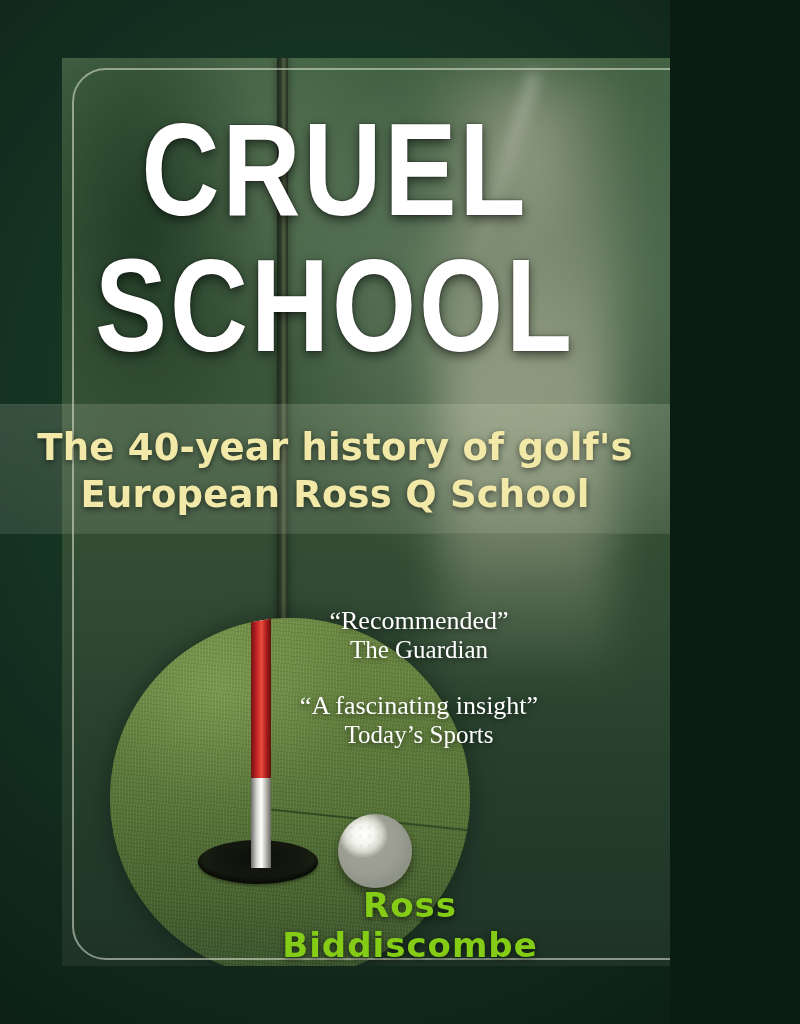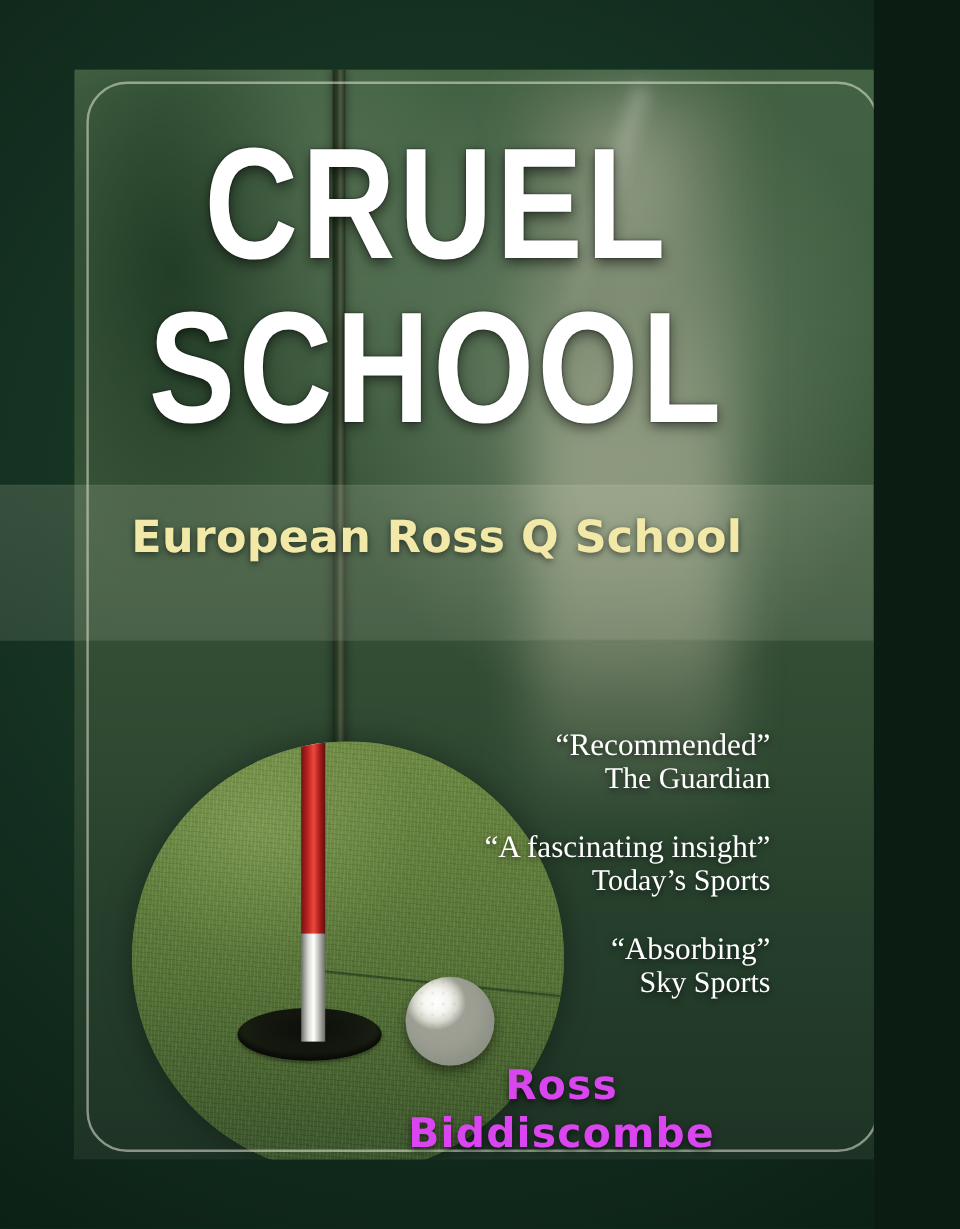--- a/index.html
+++ b/index.html
@@ -9,21 +9,21 @@
   }
   body {
     width: 800px;
     height: 1024px;
     overflow: hidden;
     font-family: "Liberation Sans", sans-serif;
   }
 
   #cover {
     position: relative;
-    width: 728px;
+    width: 670px;
     height: 1024px;
     background: #12331f;
     overflow: hidden;
   }
 
   
   .outer-bg {
     position: absolute;
     inset: 0;
     background:
@@ -238,21 +238,21 @@
     letter-spacing: 0.2px;
     text-shadow: 0 2px 6px rgba(0,0,0,0.55);
   }
 
   
   .quotes {
     position: absolute;
     right: 86px;
     top: 606px;
     width: 330px;
-    text-align: right;
+    text-align: center;
     color: #ffffff;
     text-shadow: 0 2px 6px rgba(0,0,0,0.6);
   }
   .quote-block { margin-bottom: 26px; }
   .quote-text {
     font-family: "Liberation Serif", serif;
     font-size: 26px;
     line-height: 1.12;
   }
   .quote-source {
@@ -261,21 +261,21 @@
     line-height: 1.2;
   }
 
   
   .author {
     position: absolute;
     right: 80px;
     top: 885px;
     width: 360px;
     text-align: center;
-    color: #d946ef;
+    color: #84cc16;
     font-family: "DejaVu Sans", sans-serif;
     font-weight: bold;
     font-size: 34px;
     letter-spacing: 1px;
     text-shadow: 0 2px 6px rgba(0,0,0,0.6);
   }
 </style>
 </head>
 <body>
 
@@ -307,33 +307,30 @@
   <div class="subtitle-band"></div>
 
   <div class="frame"></div>
 
   <div class="title-wrap">
     <div class="title-line one">CRUEL</div>
     <div class="title-line two">SCHOOL</div>
   </div>
 
   <div class="subtitle">
+    <div>The 40-year history of golf's</div>
     <div>European Ross Q School</div>
   </div>
 
   <div class="quotes">
     <div class="quote-block">
       <div class="quote-text">“Recommended”</div>
       <div class="quote-source">The Guardian</div>
     </div>
     <div class="quote-block">
       <div class="quote-text">“A fascinating insight”</div>
       <div class="quote-source">Today’s Sports</div>
     </div>
-    <div class="quote-block">
-      <div class="quote-text">“Absorbing”</div>
-      <div class="quote-source">Sky Sports</div>
-    </div>
   </div>
 
   <div class="author">Ross Biddiscombe</div>
 
 </div>
 
 </body></html>

